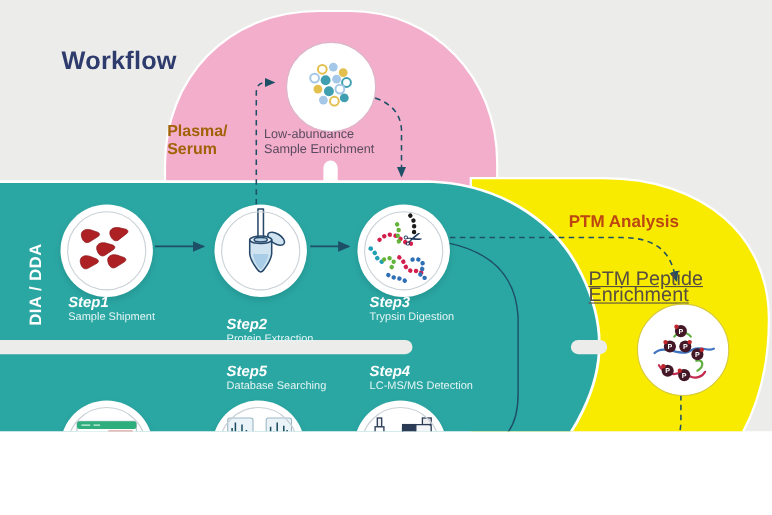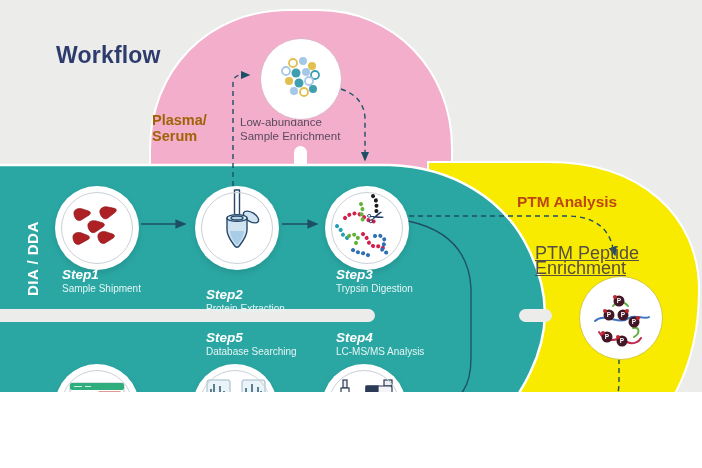--- a/index.html
+++ b/index.html
@@ -269,20 +269,20 @@
   <div class="step-label l-s2">
     <div class="n">Step2</div>
     <div class="d">Protein Extraction</div>
   </div>
   <div class="step-label l-s3">
     <div class="n">Step3</div>
     <div class="d">Trypsin Digestion</div>
   </div>
   <div class="step-label l-s4">
     <div class="n">Step4</div>
-    <div class="d">LC-MS/MS Analysis</div>
+    <div class="d">LC-MS/MS Detection</div>
   </div>
   <div class="step-label l-s5">
     <div class="n">Step5</div>
     <div class="d">Database Searching</div>
   </div>
 
 </div>
 
 </body></html>

